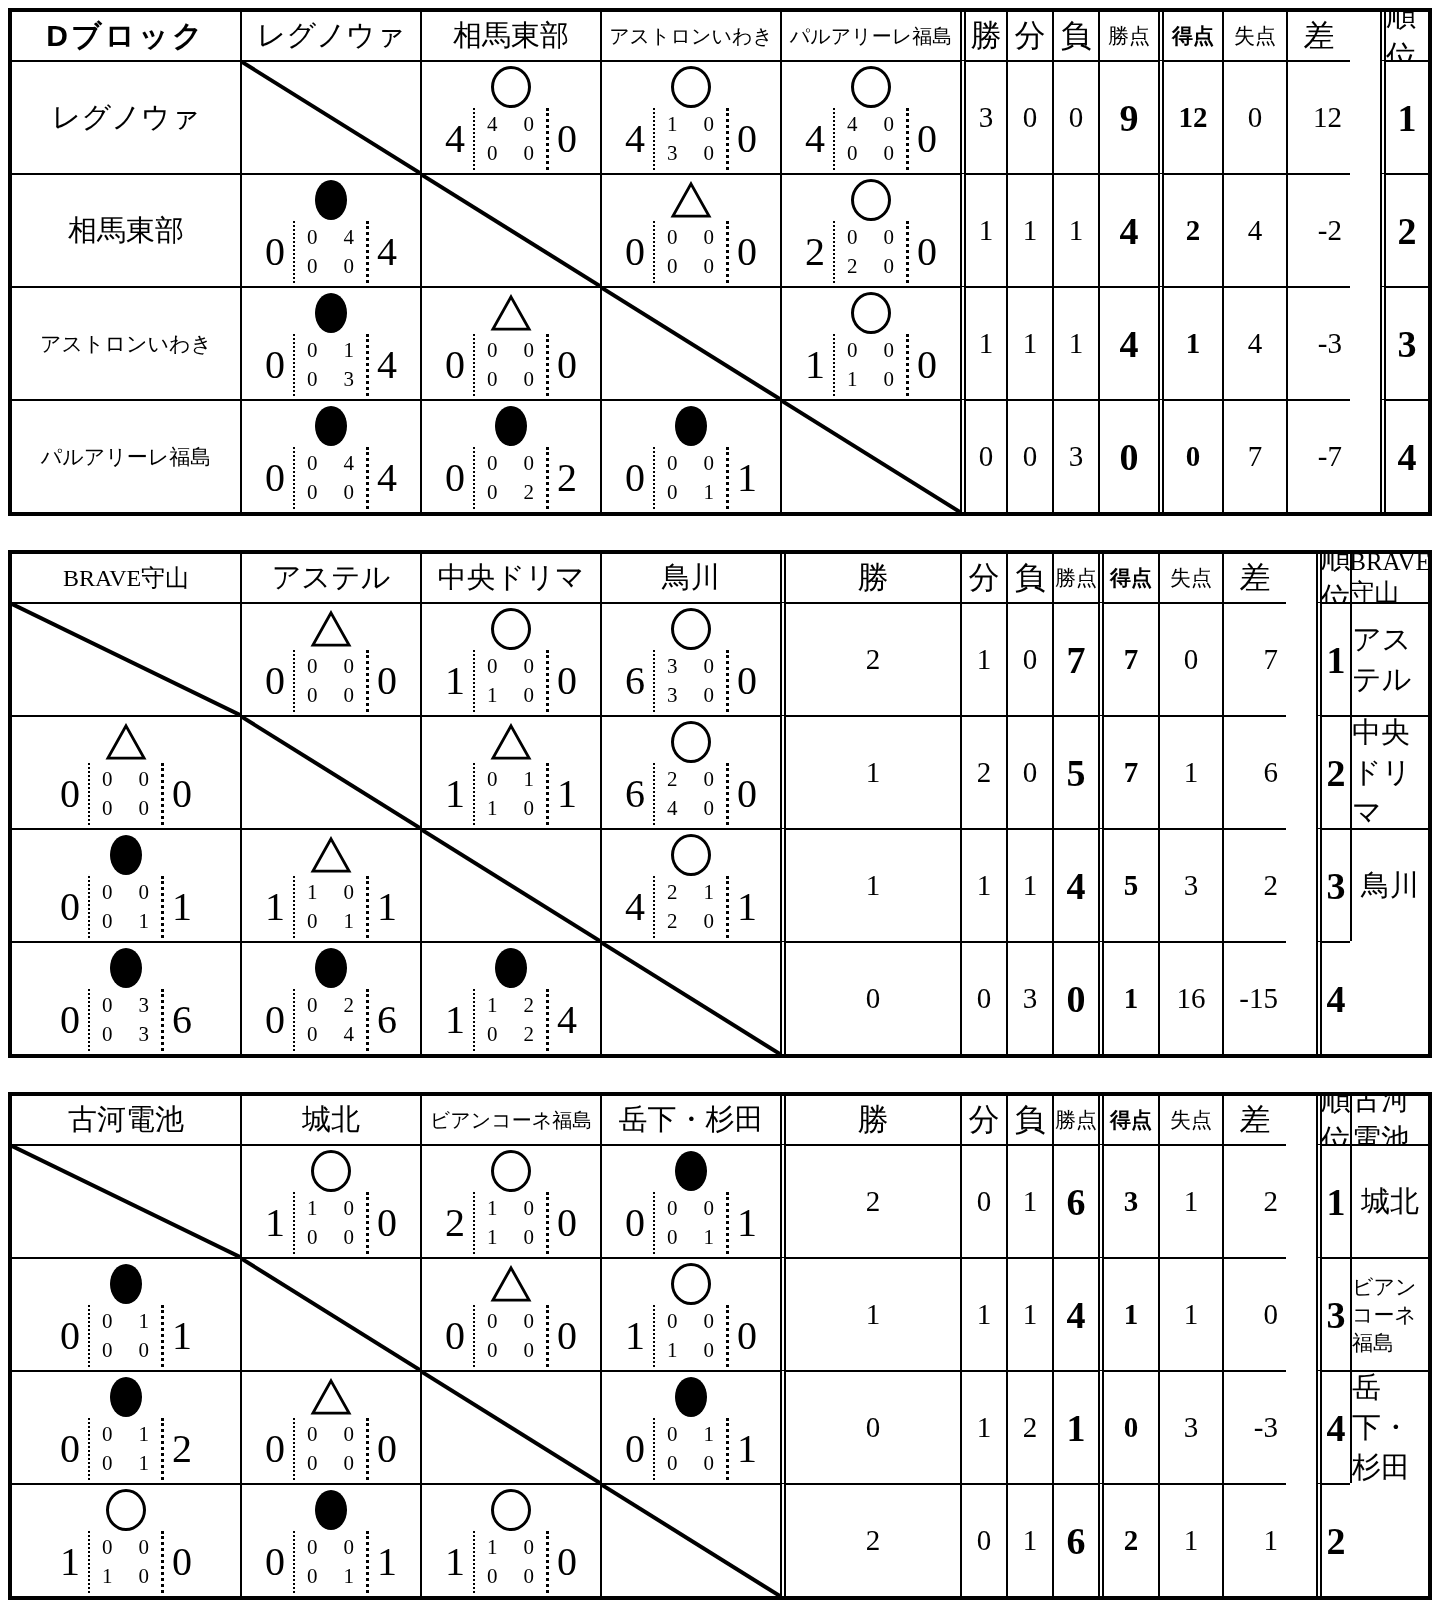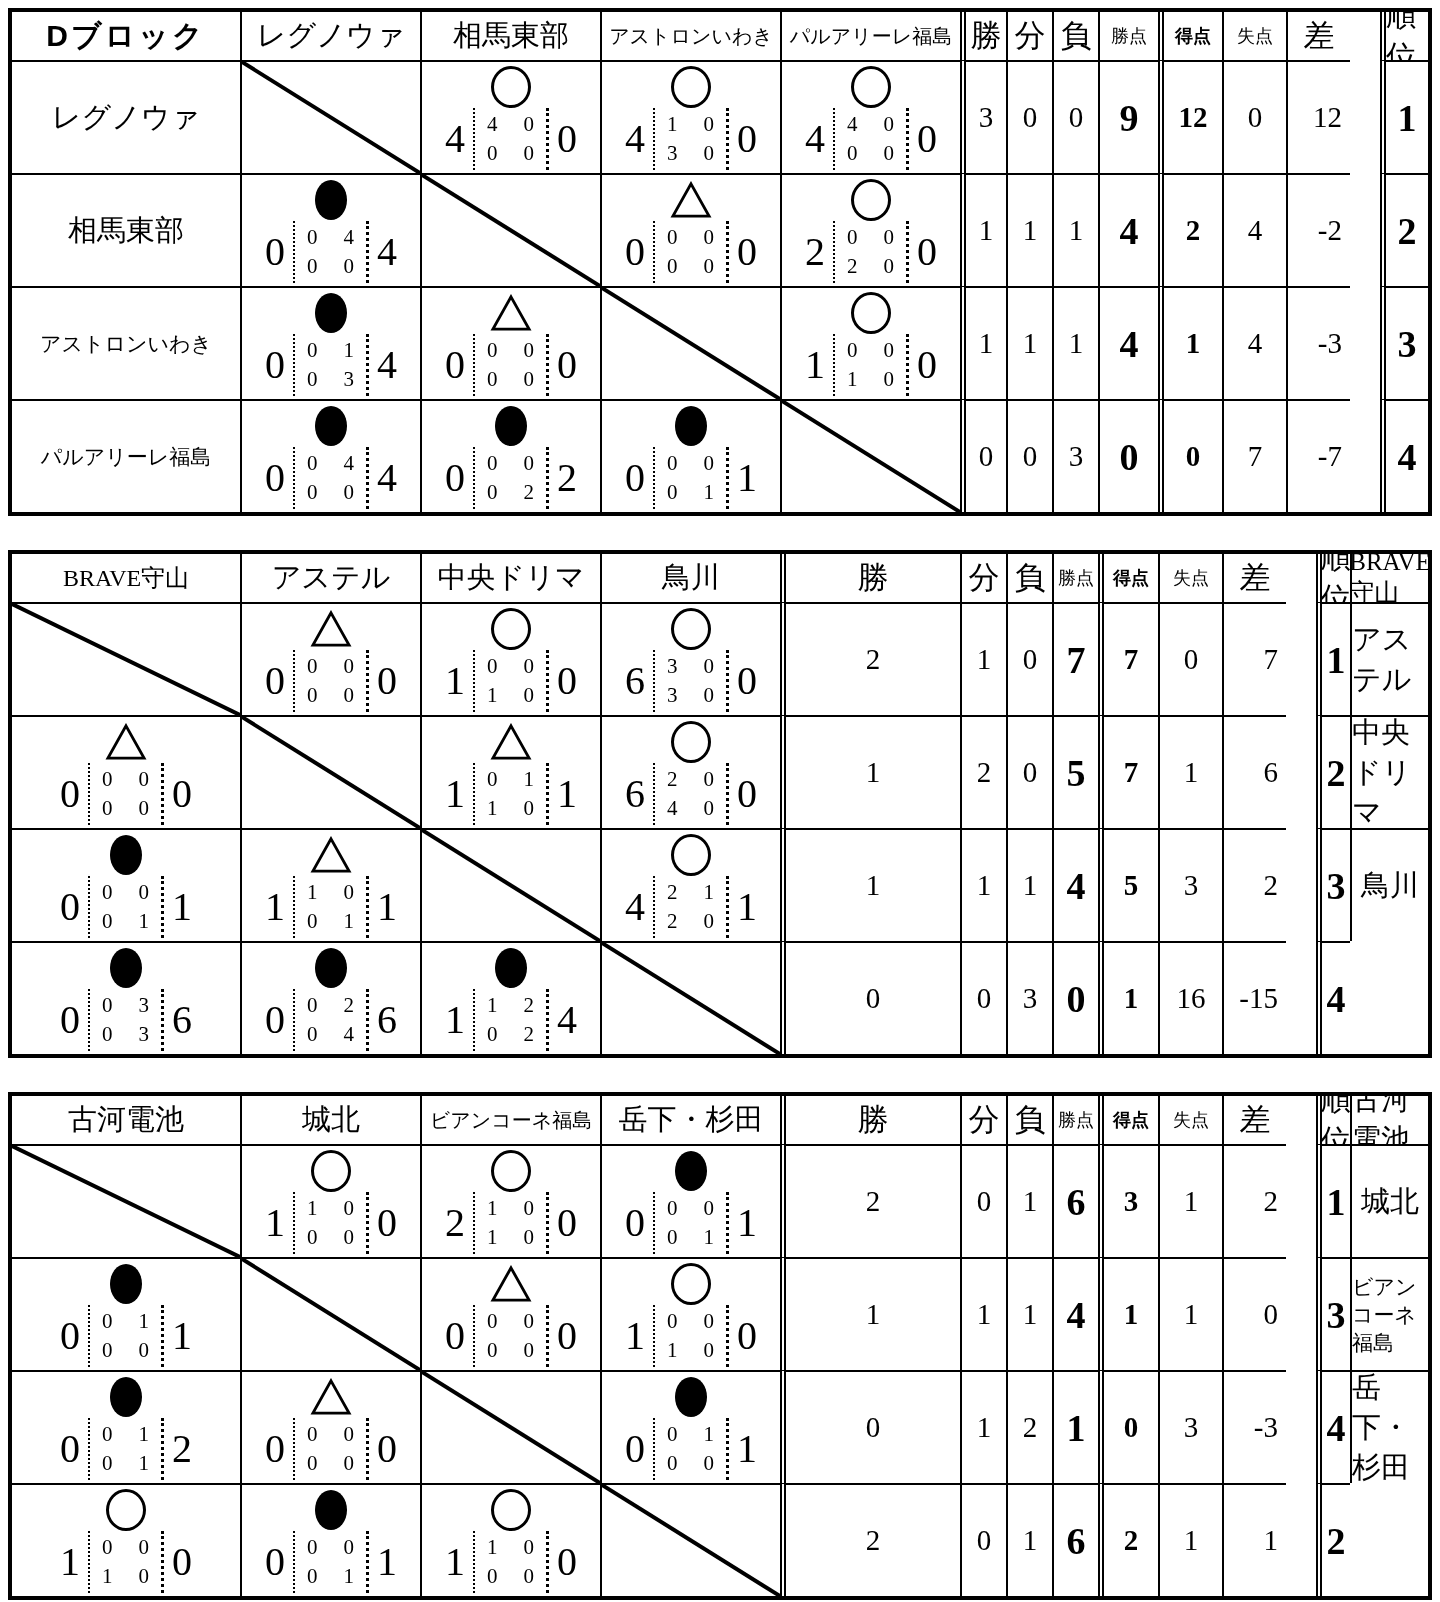--- a/index.html
+++ b/index.html
@@ -23,21 +23,21 @@
   .block > .cell:nth-child(13n+1){border-left:none;}
   .block > .cell.c-win{border-left:6px double #000;}
   .block > .cell.c-gf{border-left:6px double #000;font-weight:bold;}
   .block > .cell.c-rank{border-left:6px double #000;margin-left:30px;}
   .head{font-size:30px;}
   .block-name{font-family:"Liberation Sans","DejaVu Sans",sans-serif;font-weight:bold;font-size:30px;letter-spacing:3px;}
   .opp{font-size:29px;}
   .opp.md{font-size:24px;}
   .opp.sm{font-size:20px;}
   .stat-head{font-size:31px;}
-  .stat-head.smallhead{font-size:18px;}
+  .stat-head.smallhead{font-size:21px;}
   .team{font-size:29px;}
   .team.md{font-size:25px;}
   .team.sm{font-size:21px;}
   .match{flex-direction:column;justify-content:flex-start;}
   .sym{margin-top:4px;height:42px;display:flex;align-items:center;justify-content:center;}
   .sym.circle::before{content:"";display:block;width:34px;height:36px;border:3px solid #000;border-radius:50%;}
   .sym.dot::before{content:"";display:block;width:32px;height:40px;background:#000;border-radius:50%;}
   .score-line{display:flex;align-items:center;margin-top:0px;}
   .big{font-size:40px;line-height:1;padding:0 8px;}
   .periods{

